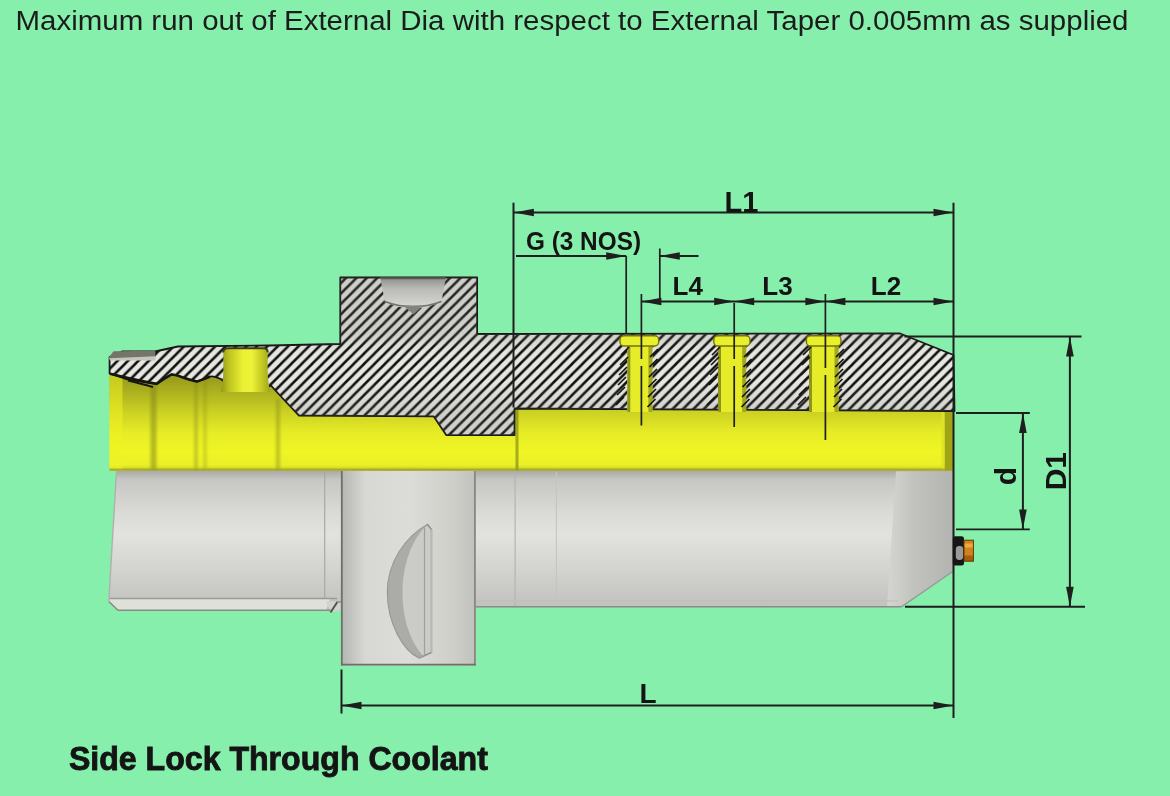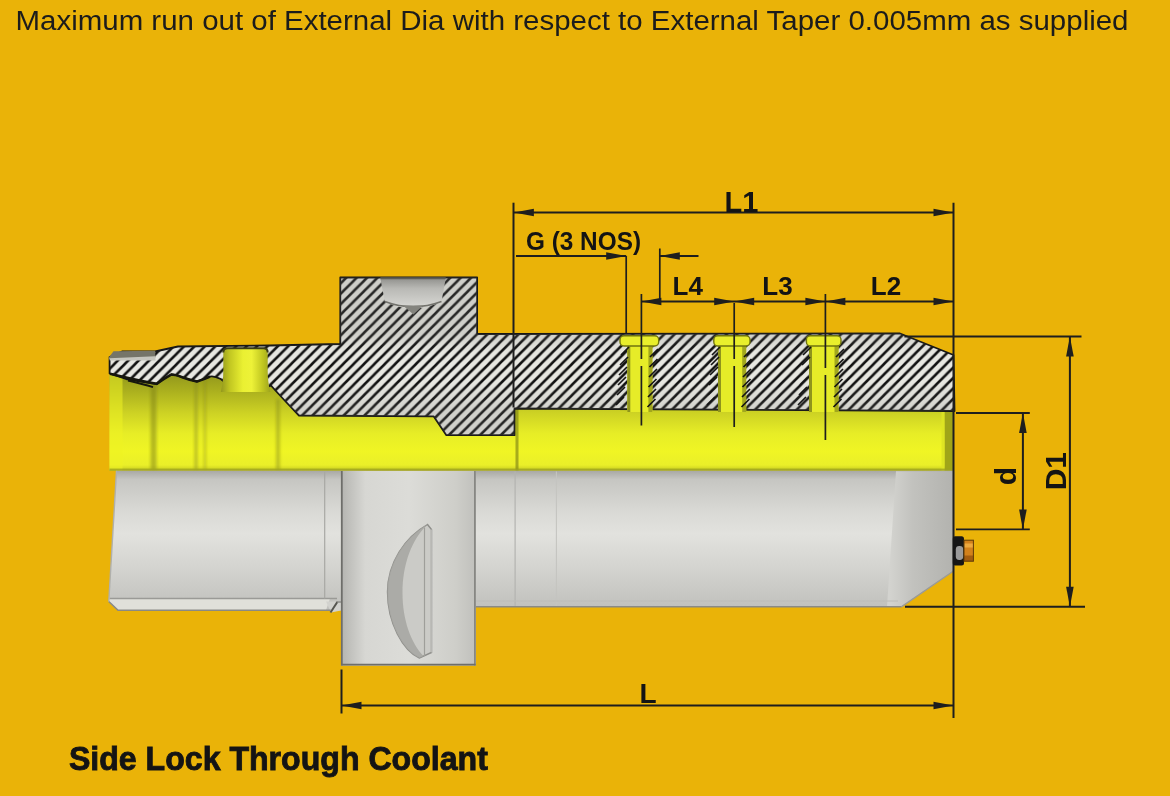--- a/index.html
+++ b/index.html
@@ -1,16 +1,16 @@
 <!DOCTYPE html>
 <html><head>
 <meta charset="utf-8">
 <style>
   html,body{margin:0;padding:0;background:#ffffff;}
-  #page{position:relative;width:1170px;height:796px;background:#eab308;overflow:hidden;
+  #page{position:relative;width:1170px;height:796px;background:#86efac;overflow:hidden;
         font-family:"Liberation Sans", sans-serif;}
   svg{position:absolute;left:0;top:0;}
 </style>
 </head>
 <body>
 <div id="page">
 <svg width="1170" height="796" viewBox="0 0 1170 796">
 <defs>
   <pattern id="hatch" patternUnits="userSpaceOnUse" width="10.4" height="10.4">
     <rect width="10.4" height="10.4" fill="#e7e7e1"></rect>

